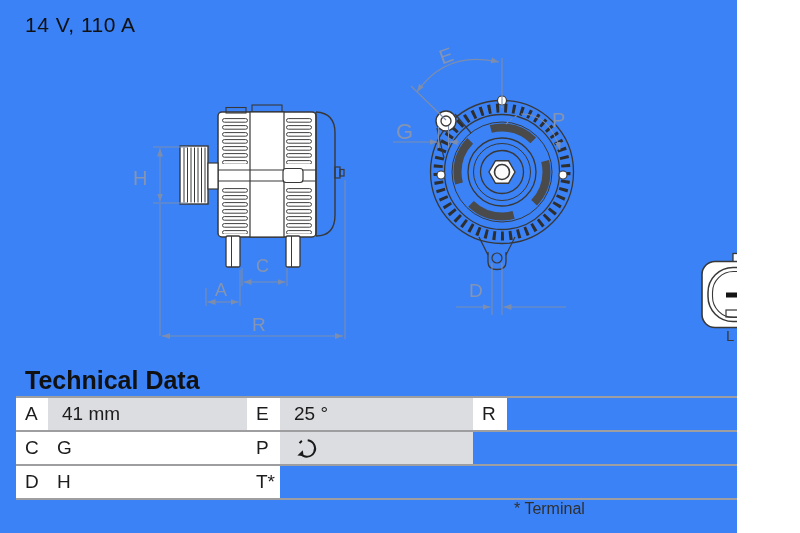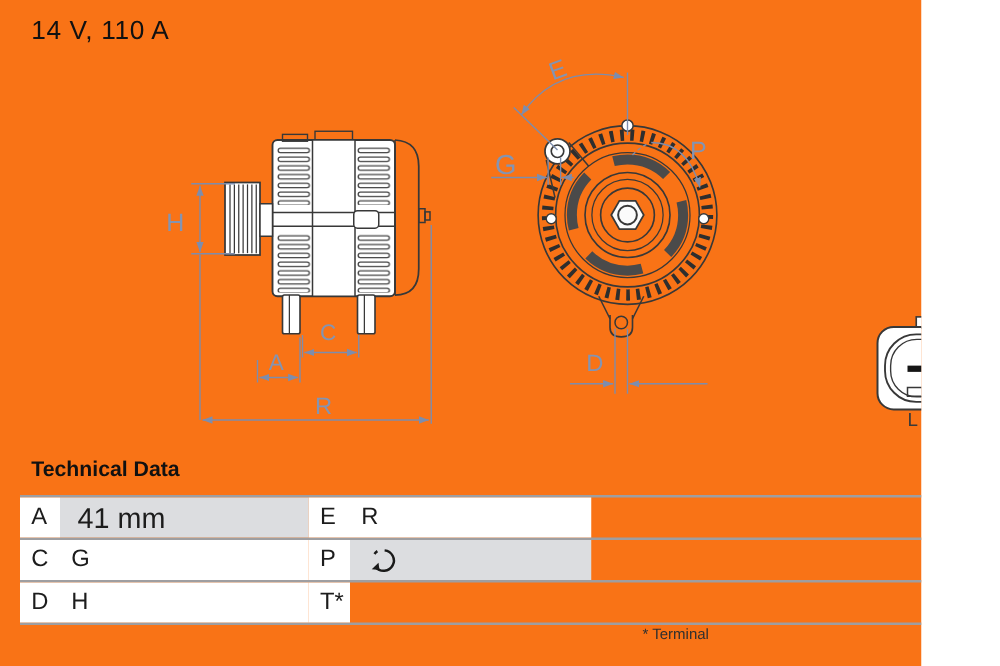--- a/index.html
+++ b/index.html
@@ -1,25 +1,25 @@
 <!DOCTYPE html>
 <html><head>
 <meta charset="utf-8">
 <style>
   html,body{margin:0;padding:0;background:#fff;}
-  .stage{position:relative;width:737px;height:533px;background:#f97316;overflow:hidden;
+  .stage{position:relative;width:737px;height:533px;background:#3b82f6;overflow:hidden;
          font-family:"Liberation Sans",sans-serif;color:#1a1a1a;}
   .rating{position:absolute;left:25px;top:13px;font-size:21px;letter-spacing:.5px;color:#111;}
-  .tech-title{position:absolute;left:25px;top:366px;font-size:17px;font-weight:700;color:#111;}
+  .tech-title{position:absolute;left:25px;top:366px;font-size:25px;font-weight:700;color:#111;}
   .tech-table{position:absolute;left:16px;top:396px;width:767px;border-bottom:2px solid #9e9ea1;}
   .trow{display:grid;grid-template-columns:32px 199px 33px 193px 34px 1fr;
         height:34px;border-top:2px solid #9e9ea1;box-sizing:border-box;}
   .k{background:#ffffff;display:flex;align-items:center;padding-left:9px;font-size:19px;color:#1c1c1c;}
-  .v{background:#dcdde0;display:flex;align-items:center;padding-left:14px;font-size:23px;color:#1c1c1c;}
-  .footnote{position:absolute;left:514px;top:500px;font-size:12px;color:#2f2f2f;}
+  .v{background:#dcdde0;display:flex;align-items:center;padding-left:14px;font-size:19px;color:#1c1c1c;}
+  .footnote{position:absolute;left:514px;top:500px;font-size:16px;color:#2f2f2f;}
   svg{position:absolute;overflow:visible;}
   .side-view{left:128px;top:95px;}
   .front-view{left:388px;top:36px;}
   .connector{left:692px;top:248px;}
   .dim-line{stroke:#7d8dad;stroke-width:1.1;fill:none;}
   .dim-txt{fill:#8494b2;font-family:"Liberation Sans",sans-serif;}
   .draw{stroke:#383838;fill:none;}
 </style>
 </head>
 <body>
@@ -172,20 +172,21 @@
     <text x="726" y="341" font-size="15" fill="#3a3a3a" font-family="Liberation Sans, sans-serif">L</text>
   </svg>
 
   <div class="tech-title">Technical Data</div>
 
   <div class="tech-table">
     <div class="trow">
       <div class="k">A</div>
       <div class="v">41 mm</div>
       <div class="k">E</div>
+      <div class="v">25 °</div>
       <div class="k">R</div>
     </div>
     <div class="trow">
       <div class="k">C</div>
       <div class="k">G</div>
       <div class="k">P</div>
       <div class="v">
         <svg width="26" height="26" viewBox="0 0 26 26" style="position:static">
           <path d="M13.7,5.3 A8.2,8.2 0 1 1 6.5,18.6" fill="none" stroke="#1a1a1a" stroke-width="2"></path>
           <path d="M5.6,8.2 A8.2,8.2 0 0 1 9.3,5.2" fill="none" stroke="#1a1a1a" stroke-width="2" stroke-dasharray="3.2 2.6"></path>

